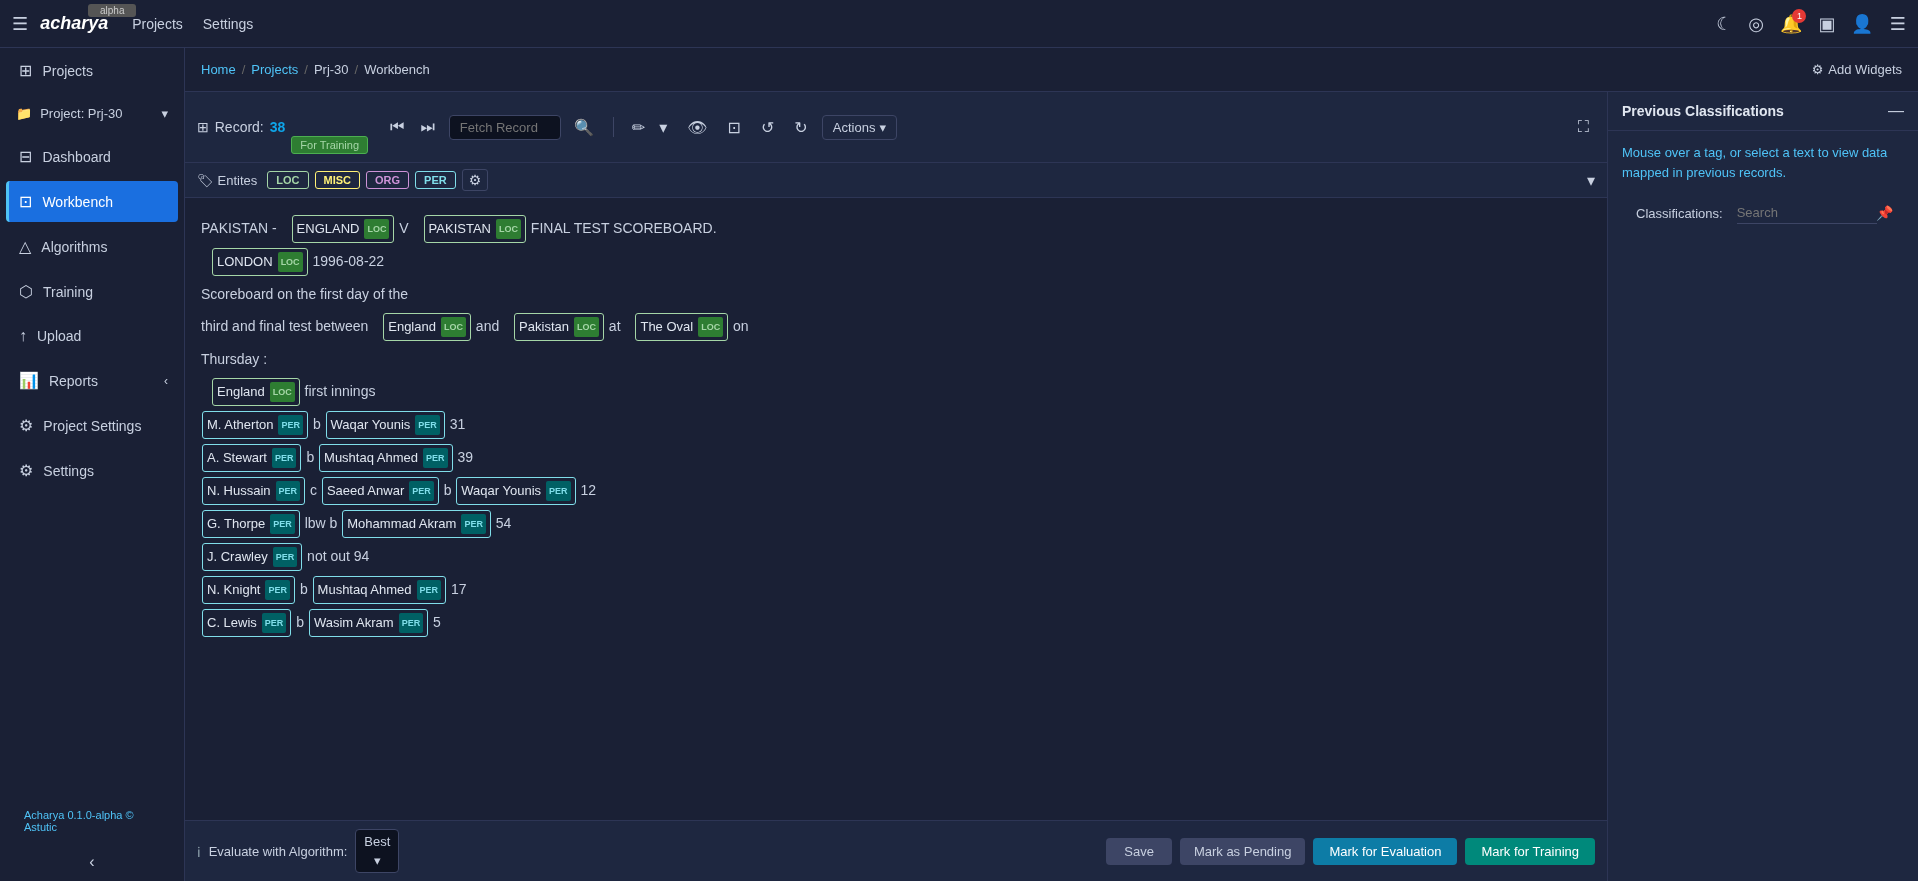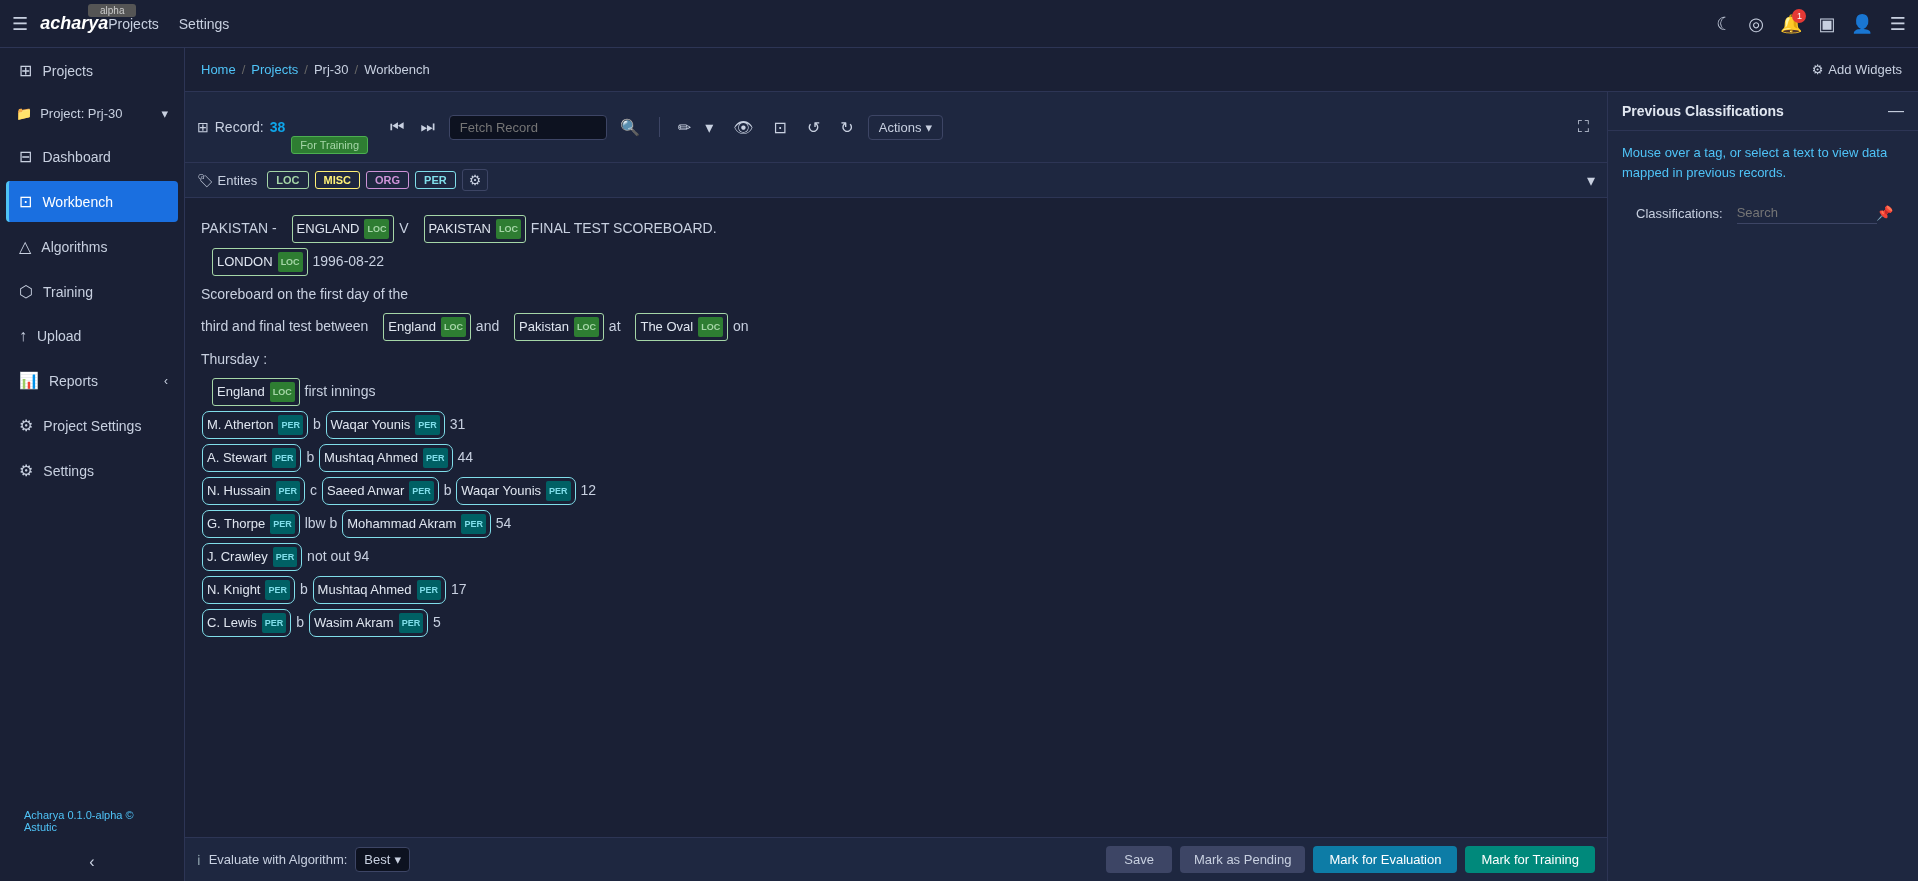--- a/index.html
+++ b/index.html
@@ -13,20 +13,21 @@
       align-items: center;
       padding: 0 12px;
       border-bottom: 1px solid #2d3555;
       flex-shrink: 0;
       position: relative;
     }
     .top-nav-logo {
       display: flex;
       align-items: center;
       gap: 8px;
+      margin-right: 24px;
       text-align: right;
     }
     .logo-text {
       color: #fff;
       font-size: 18px;
       font-weight: bold;
       font-style: italic;
     }
     .alpha-badge {
       background: #555;
@@ -231,21 +232,21 @@
       display: flex;
       align-items: center;
     }
     .fetch-record-input {
       background: #0d1220;
       border: 1px solid #3d4565;
       color: #c8d0e0;
       padding: 4px 10px;
       border-radius: 4px;
       font-size: 13px;
-      width: 158px;
+      width: 112px;
     }
     .toolbar-divider {
       width: 1px;
       height: 20px;
       background: #3d4565;
       margin: 0 4px;
     }
     .actions-btn {
       background: transparent;
       border: 1px solid #3d4565;
@@ -337,21 +338,21 @@
     .entity-name { font-weight: 500; }
     .entity-mini-tag {
       font-size: 9px;
       font-weight: 700;
       padding: 1px 3px;
       border-radius: 2px;
       margin-left: 3px;
     }
     .ent-loc { border-color: #a5d6a7; color: #e0e6f0; margin-left: 11px; }
     .ent-loc .entity-mini-tag { background: #2e7d32; color: #a5d6a7; }
-    .ent-per { border-color: #80deea; color: #e0e6f0; border-radius: 7px; }
+    .ent-per { border-color: #80deea; color: #e0e6f0; }
     .ent-per .entity-mini-tag { background: #006064; color: #80deea; }
     .plain-text { color: #c8d0e0; }
 
     
     .bottom-bar {
       display: flex;
       align-items: center;
       padding: 8px 12px;
       background: #1e2740;
       border-top: 1px solid #2d3555;
@@ -369,20 +370,21 @@
       background: #0d1220;
       border: 1px solid #3d4565;
       color: #c8d0e0;
       padding: 4px 8px;
       border-radius: 4px;
       font-size: 13px;
       cursor: pointer;
       display: flex;
       align-items: center;
       gap: 4px;
+      flex-direction: column;
     }
     .bottom-actions {
       margin-left: auto;
       display: flex;
       gap: 8px;
     }
     .btn-save {
       background: #3d4565;
       border: none;
       color: #c8d0e0;
@@ -685,21 +687,21 @@
           <p>
             <span class="inline-entity ent-per">
                 <span class="entity-name">A. Stewart</span>
                 <span class="entity-mini-tag">PER</span>
               </span>
             <span class="plain-text"> b </span>
             <span class="inline-entity ent-per">
                 <span class="entity-name">Mushtaq Ahmed</span>
                 <span class="entity-mini-tag">PER</span>
               </span>
-            <span class="plain-text"> 44</span>
+            <span class="plain-text"> 39</span>
           </p>
           <p>
             <span class="inline-entity ent-per">
                 <span class="entity-name">N. Hussain</span>
                 <span class="entity-mini-tag">PER</span>
               </span>
             <span class="plain-text"> c </span>
             <span class="inline-entity ent-per">
                 <span class="entity-name">Saeed Anwar</span>
                 <span class="entity-mini-tag">PER</span>

